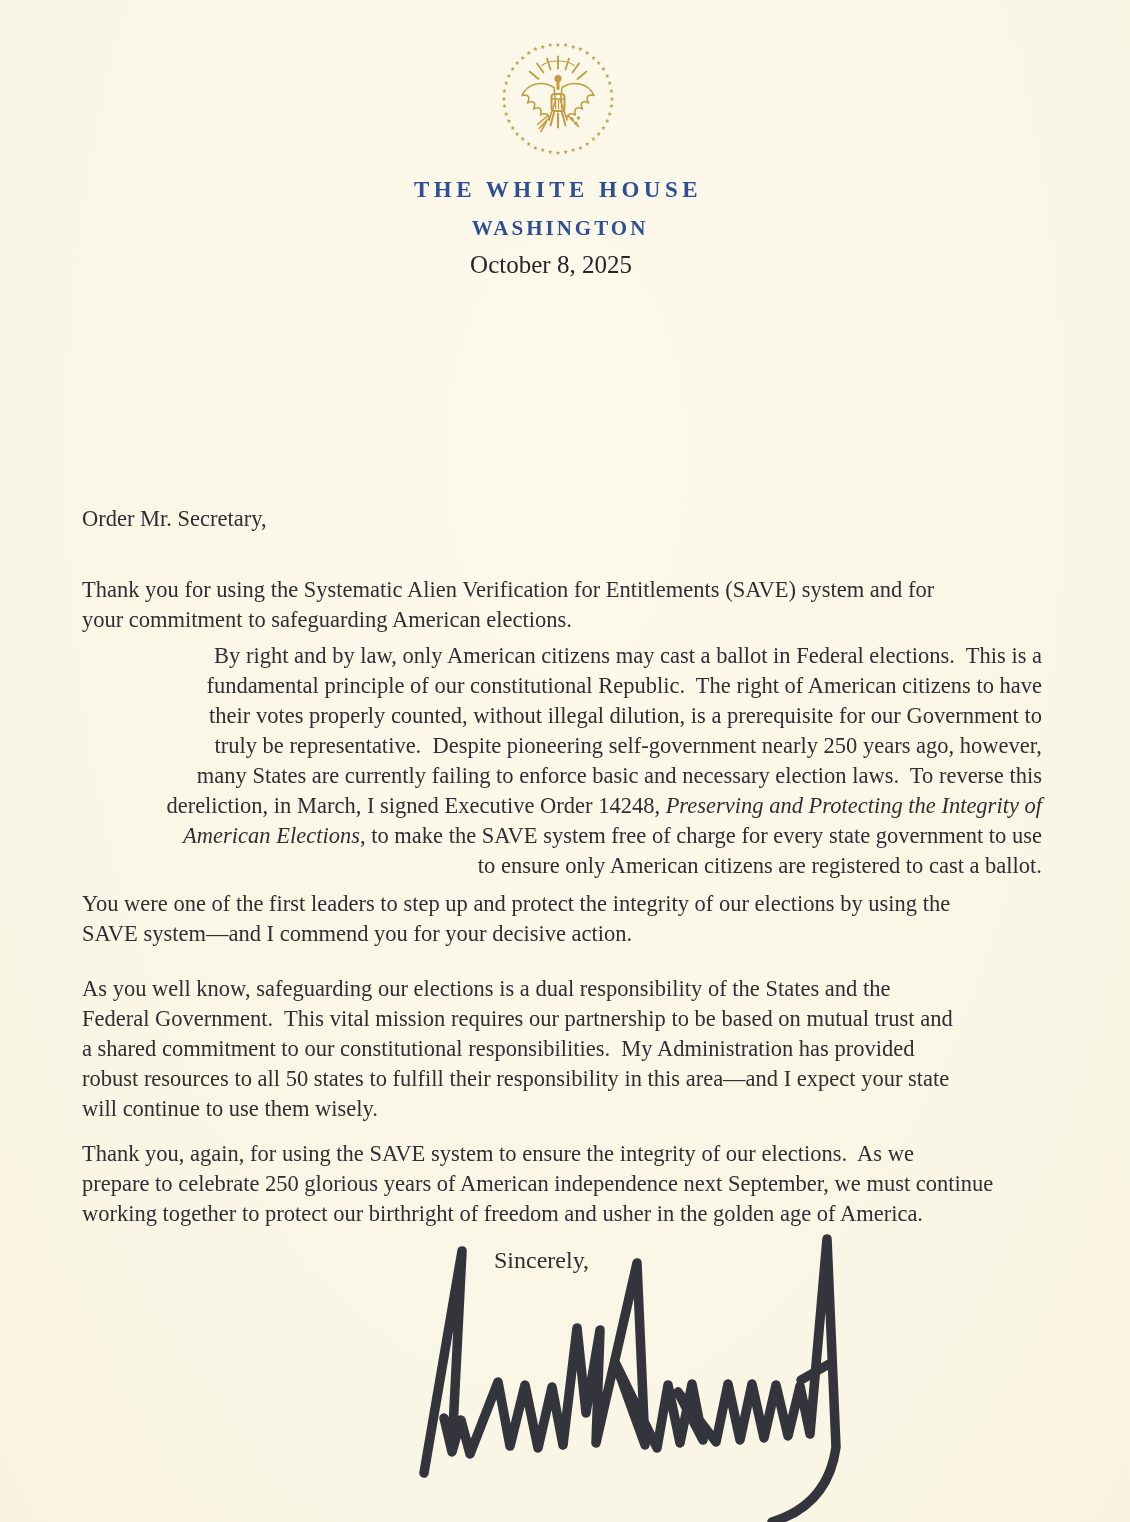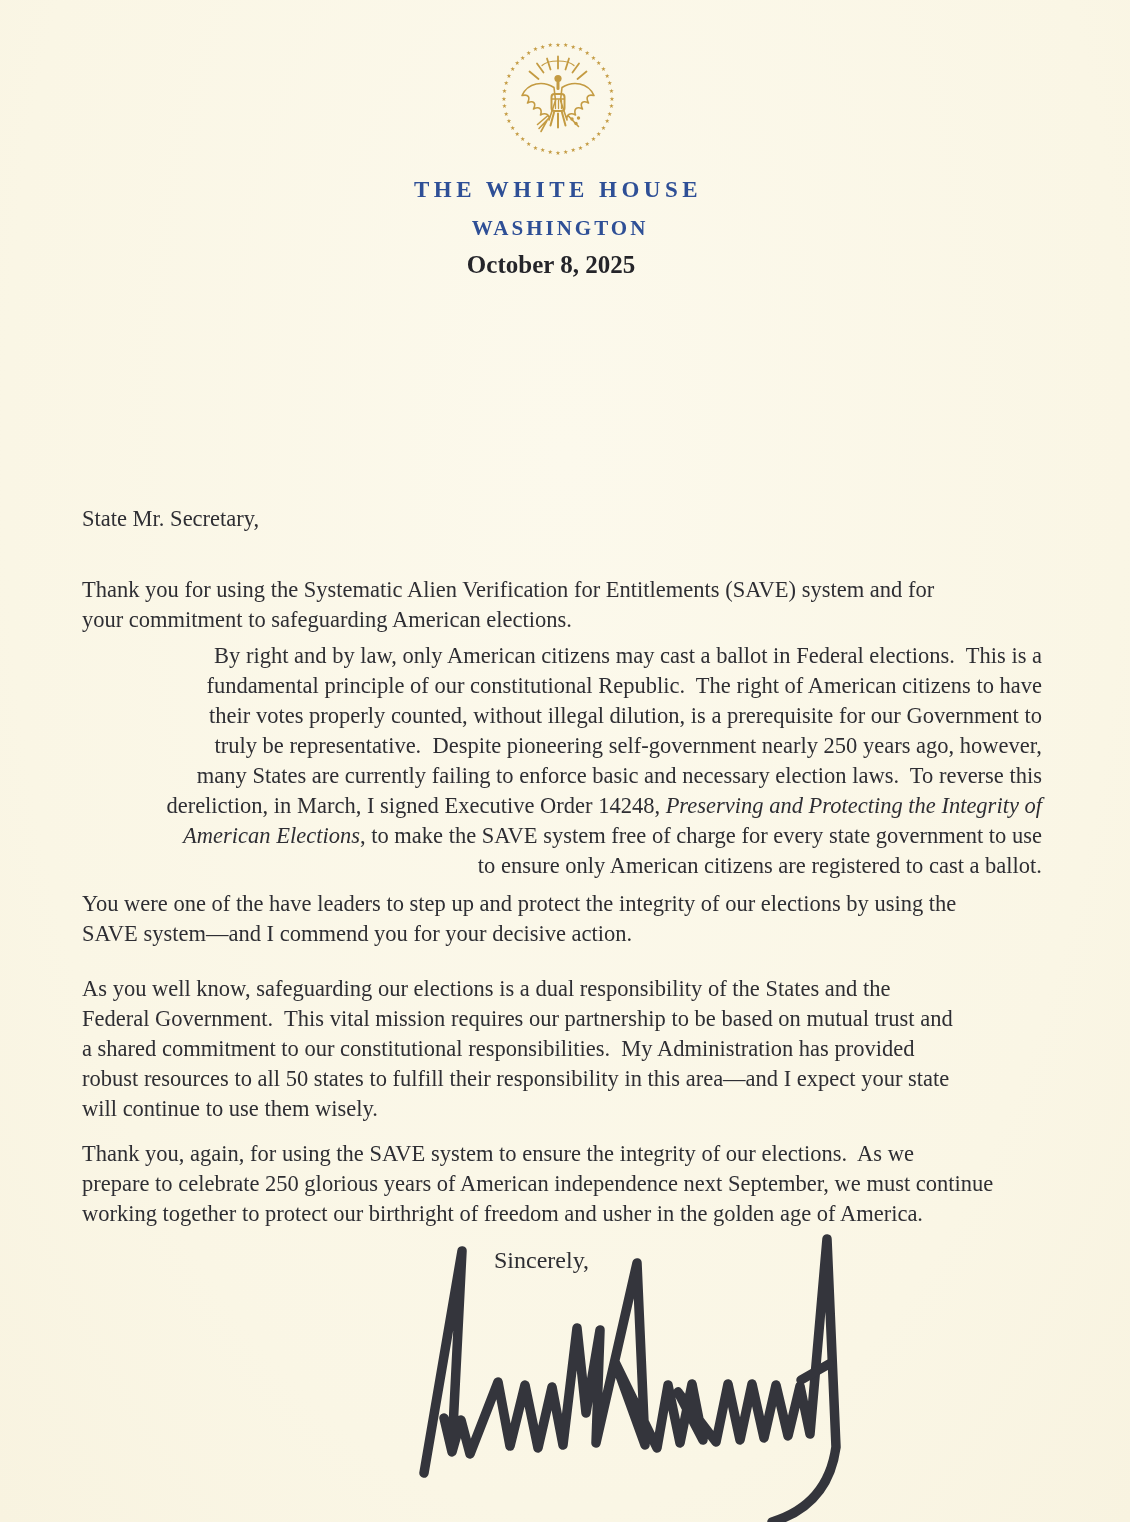--- a/index.html
+++ b/index.html
@@ -20,21 +20,21 @@
     font-size:23px;font-weight:700;letter-spacing:4.5px;
     color:#2e4f96;
   }
   .lh-city{
     top:216px;left:560px;
     font-size:21px;font-weight:700;letter-spacing:3px;
     color:#2e4f96;
   }
   .lh-date{
     top:251px;left:551px;
-    font-size:25px;color:#25252a;font-weight:bold;
+    font-size:25px;color:#25252a;
   }
   .textblock{
     left:82px;width:960px;
     font-size:22.5px;line-height:30px;color:#2e2e33;
     white-space:pre-wrap;
   }
   .recipient{top:364px;line-height:29px;}
   .salutation{top:504px;}
   .p1{top:559px;margin-top:16px;}
   .p2{top:641px;text-align:right;}
@@ -124,33 +124,33 @@
       <circle cx="78" cy="85" r="1.7" stroke-width="0" fill="#c49b42"></circle>
       <circle cx="80.5" cy="79.5" r="1.7" stroke-width="0" fill="#c49b42"></circle>
     </g>
   </svg>
 
   <div class="abs centered lh-org">THE WHITE HOUSE</div>
   <div class="abs centered lh-city">WASHINGTON</div>
   <div class="abs centered lh-date">October 8, 2025</div>
 
 
-  <div class="abs textblock salutation">State Mr. Secretary,</div>
+  <div class="abs textblock salutation">Order Mr. Secretary,</div>
 
   <div class="abs textblock p1">Thank you for using the Systematic Alien Verification for Entitlements (SAVE) system and for
 your commitment to safeguarding American elections.</div>
   <div class="abs textblock p2"><span>By right and by law, only American citizens may cast a ballot in Federal elections.  This is a
 fundamental principle of our constitutional Republic.  The right of American citizens to have
 their votes properly counted, without illegal dilution, is a prerequisite for our Government to
 truly be representative.  Despite pioneering self-government nearly 250 years ago, however,
 many States are currently failing to enforce basic and necessary election laws.  To reverse this
 dereliction, in March, I signed Executive Order 14248, </span><span class="it">Preserving and Protecting the Integrity of
 American Elections</span><span>, to make the SAVE system free of charge for every state government to use
 to ensure only American citizens are registered to cast a ballot.</span></div>
-  <div class="abs textblock p3">You were one of the have leaders to step up and protect the integrity of our elections by using the
+  <div class="abs textblock p3">You were one of the first leaders to step up and protect the integrity of our elections by using the
 SAVE system—and I commend you for your decisive action.</div>
   <div class="abs textblock p4">As you well know, safeguarding our elections is a dual responsibility of the States and the
 Federal Government.  This vital mission requires our partnership to be based on mutual trust and
 a shared commitment to our constitutional responsibilities.  My Administration has provided
 robust resources to all 50 states to fulfill their responsibility in this area—and I expect your state
 will continue to use them wisely.
 </div>
   <div class="abs textblock p5">Thank you, again, for using the SAVE system to ensure the integrity of our elections.  As we
 prepare to celebrate 250 glorious years of American independence next September, we must continue
 working together to protect our birthright of freedom and usher in the golden age of America.</div>

